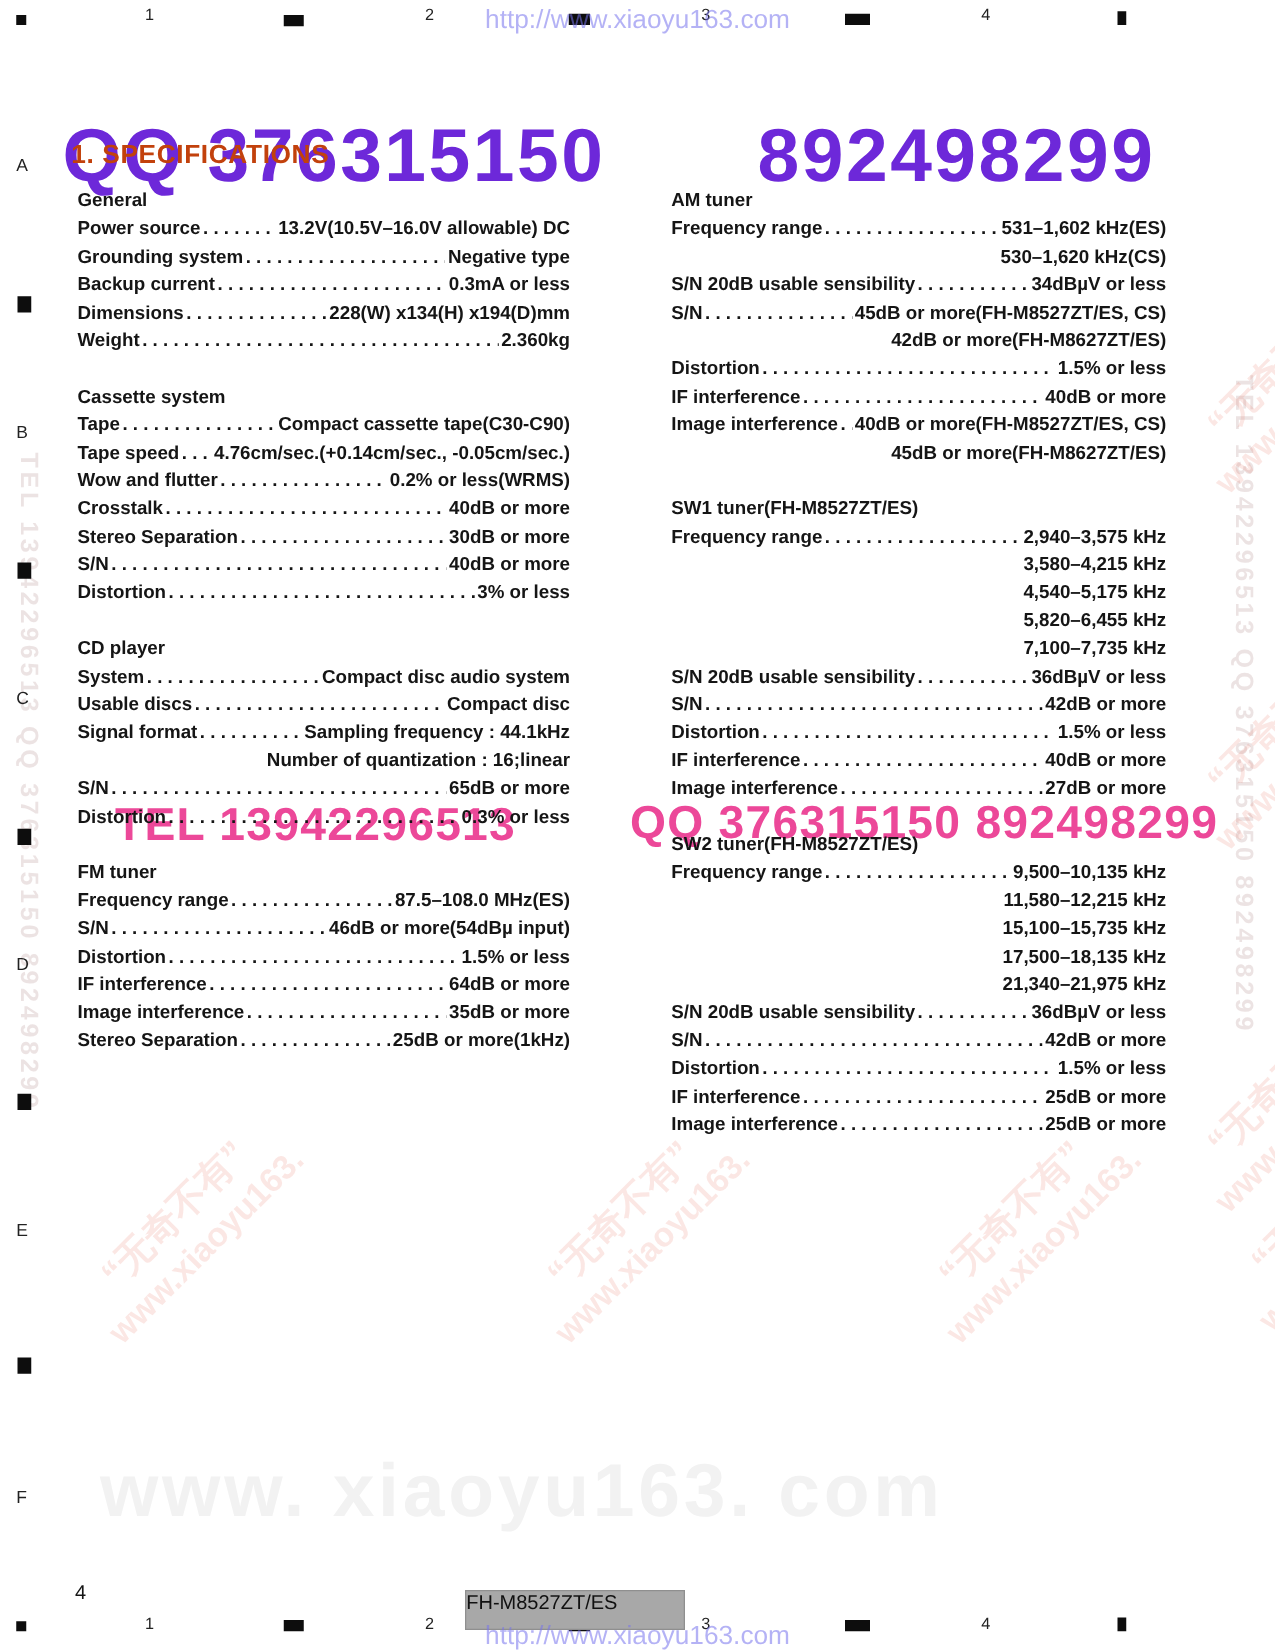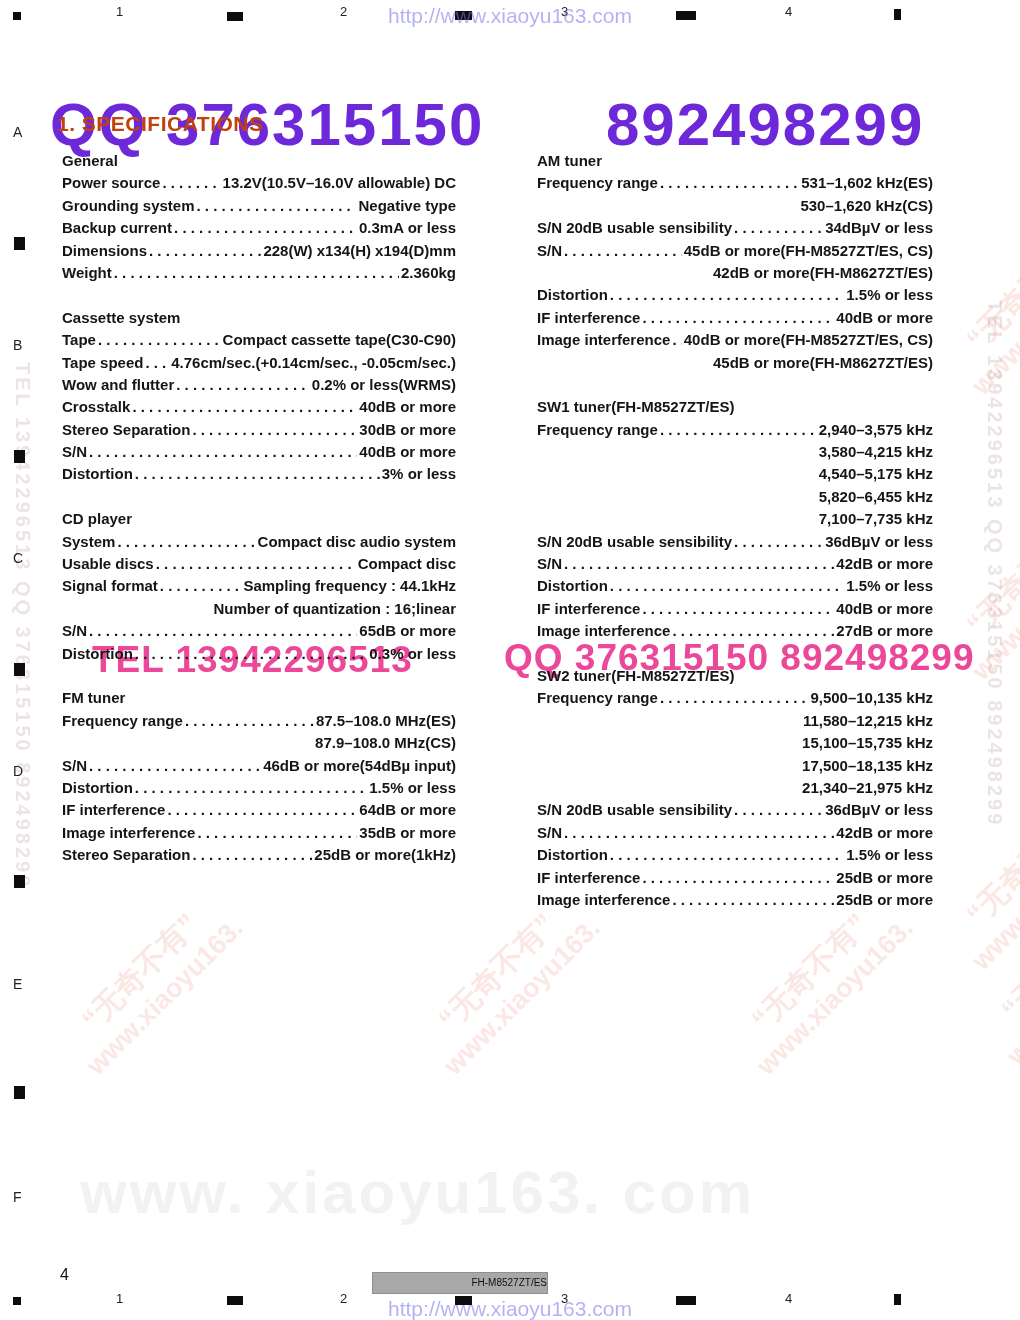--- a/index.html
+++ b/index.html
@@ -45,23 +45,23 @@
   .row .val{flex:0 0 auto; white-space:nowrap; margin-left:auto; text-align:center;}
   
   .mark{position:absolute; background:#0d0d0d; z-index:2;}
   .ruler-num,.side-letter{
     position:absolute; z-index:2; font-size:13px; color:#222;
   }
   .side-letter{font-size:14px;}
   
   .page-num{position:absolute; left:60px; top:1266px; font-size:16px; z-index:2;}
   .model-box{
-    position:absolute; left:372px; top:1272px; width:176px; height:22px; z-index:2;
+    position:absolute; left:372px; top:1272px; width:176px; height:32px; z-index:2;
     background:#a8a8a8; border:1px solid #8f8f8f; box-sizing:border-box;
-    text-align:right; font-size:10px; line-height:20px; color:#111;
+    text-align:left; font-size:16px; line-height:20px; color:#111;
   }
 </style>
 </head>
 <body>
 
 <div class="page">
 
   <div class="wm wm-big" style="left:50px; top:90px;">QQ 376315150</div>
   <div class="wm wm-big" style="left:606px; top:90px;">892498299</div>
   <div class="wm wm-mid" style="left:74px; top:639px;">TEL  13942296513</div>
@@ -202,23 +202,20 @@
             <span class="dots">. . . . . . . . . . . . . . . . . . . . . . . . . . . . . . . . . . . . . . . . . . . . . . . . . . . . . . . . . . . . . . . . . . . . . . . . . . . . . . . . . . . . . . . . . . </span>
             <span class="val">0.3% or less</span>
           </div>
         </div>
         <div class="section">
           <div class="sec-title">FM tuner</div>
           <div class="row">
             <span class="lbl">Frequency range</span>
             <span class="dots">. . . . . . . . . . . . . . . . . . . . . . . . . . . . . . . . . . . . . . . . . . . . . . . . . . . . . . . . . . . . . . . . . . . . . . . . . . . . . . . . . . . . . . . . . . </span>
             <span class="val">87.5–108.0 MHz(ES)</span>
-          </div>
-          <div class="row cont">
-            <span class="val">87.9–108.0 MHz(CS)</span>
           </div>
           <div class="row">
             <span class="lbl">S/N</span>
             <span class="dots">. . . . . . . . . . . . . . . . . . . . . . . . . . . . . . . . . . . . . . . . . . . . . . . . . . . . . . . . . . . . . . . . . . . . . . . . . . . . . . . . . . . . . . . . . . </span>
             <span class="val">46dB or more(54dBµ input)</span>
           </div>
           <div class="row">
             <span class="lbl">Distortion</span>
             <span class="dots">. . . . . . . . . . . . . . . . . . . . . . . . . . . . . . . . . . . . . . . . . . . . . . . . . . . . . . . . . . . . . . . . . . . . . . . . . . . . . . . . . . . . . . . . . . </span>
             <span class="val">1.5% or less</span>

